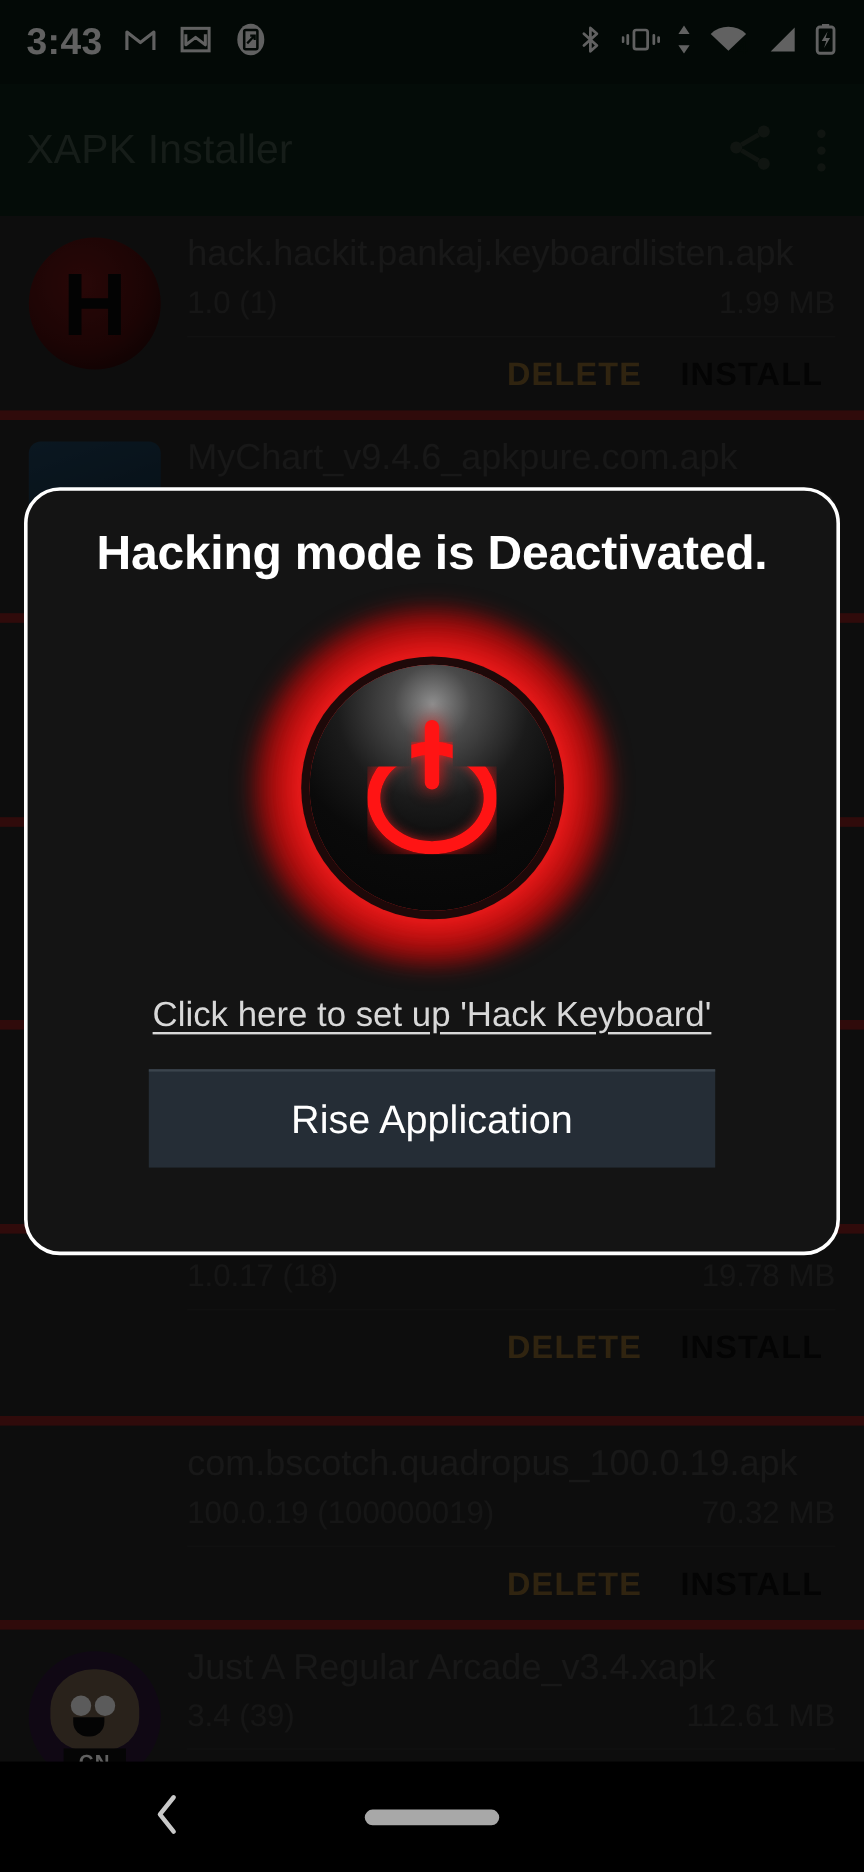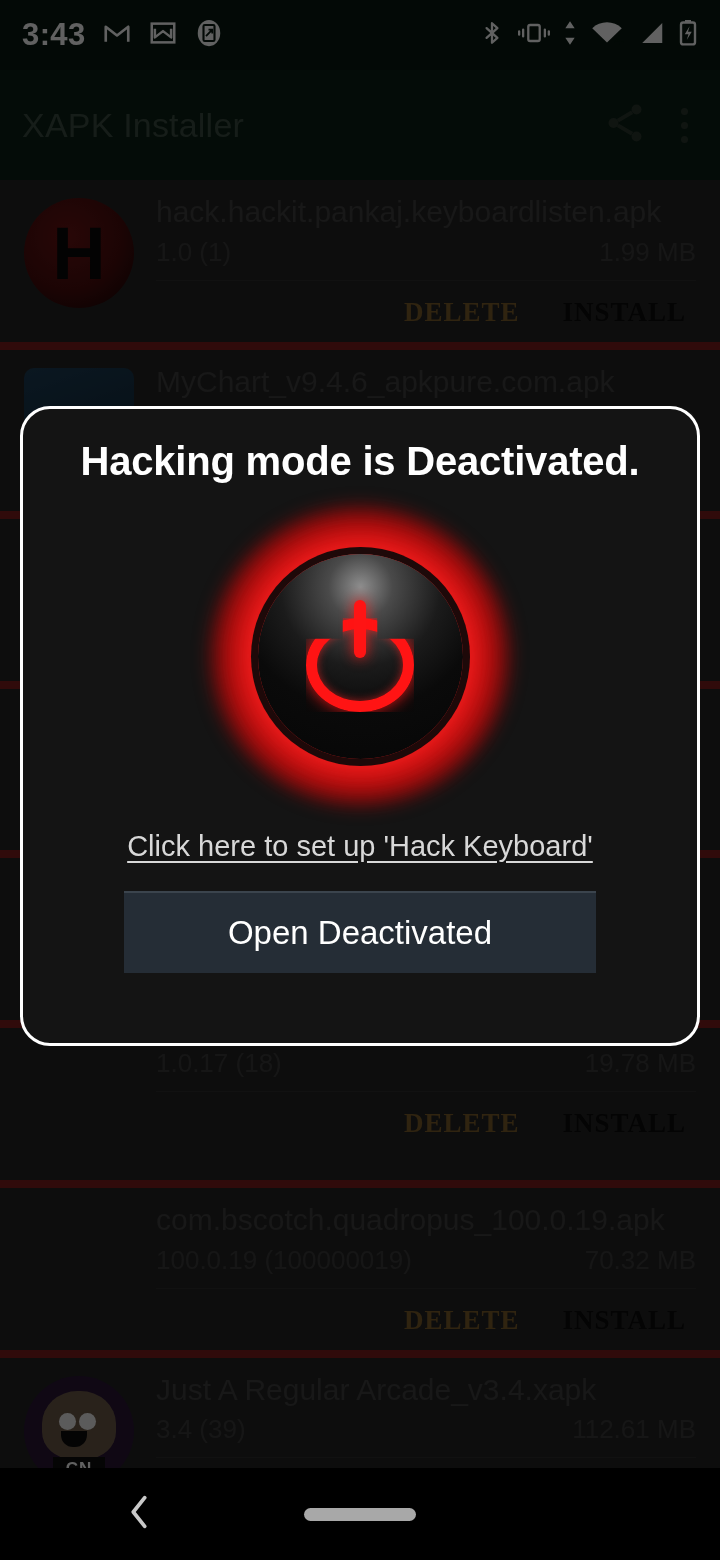--- a/index.html
+++ b/index.html
@@ -48,21 +48,21 @@
   .thumb.sq{ border-radius:10px; }
   .thumb.none{ background:transparent; }
   .card-body{ flex:1; min-width:0; }
   .fname{
     color:#3f3f3f; font-size:30px; line-height:1.22; white-space:nowrap;
     overflow:hidden; font-weight:400;
   }
   .metarow{ display:flex; justify-content:space-between; margin-top:6px; }
   .ver, .size{ color:#3b3b3b; font-size:26px; }
   .divider{ height:1px; background:#2e2e2e; margin:12px 0 0 0; }
-  .actions{ display:flex; justify-content:flex-end; gap:43px; padding:16px 10px 4px 0;font-family:Liberation Serif, serif; }
+  .actions{ display:flex; justify-content:flex-end; gap:32px; padding:16px 10px 4px 0; }
   .btn-del{ color:#7e5f2c; font-size:27px; font-weight:700; letter-spacing:1px; }
   .btn-ins{ color:#0b0b0b; font-size:27px; font-weight:700; letter-spacing:1px; }
 
   
   .th-h{ background:radial-gradient(circle at 40% 35%, #6b1414 0%, #4a0d0d 55%, #120404 100%); }
   .th-h span{
     position:absolute; inset:0; display:flex; align-items:center; justify-content:center;
     color:#080808; font-size:74px; font-weight:700; font-family:"Liberation Sans",sans-serif;
   }
   .th-cn{ background:#2a1636; }
@@ -393,21 +393,21 @@
       <div class="pbtn">
         <div class="psym">
           <div class="ring"></div>
           <div class="bar"></div>
         </div>
       </div>
     </div>
 
     <div class="dlg-link">Click here to set up 'Hack Keyboard'</div>
 
-    <div class="dlg-btn">Open Deactivated</div>
+    <div class="dlg-btn">Rise Application</div>
   </div>
 
   <div class="navbar">
     <span class="nav-back">
       <svg width="34" height="40" viewBox="0 0 20 28">
           <path d="M14 4 6 14l8 10" fill="none" stroke="#c9c9c9" stroke-width="2.6" stroke-linecap="round" stroke-linejoin="round"></path>
         </svg>
     </span>
     <span class="nav-pill"></span>
   </div>

